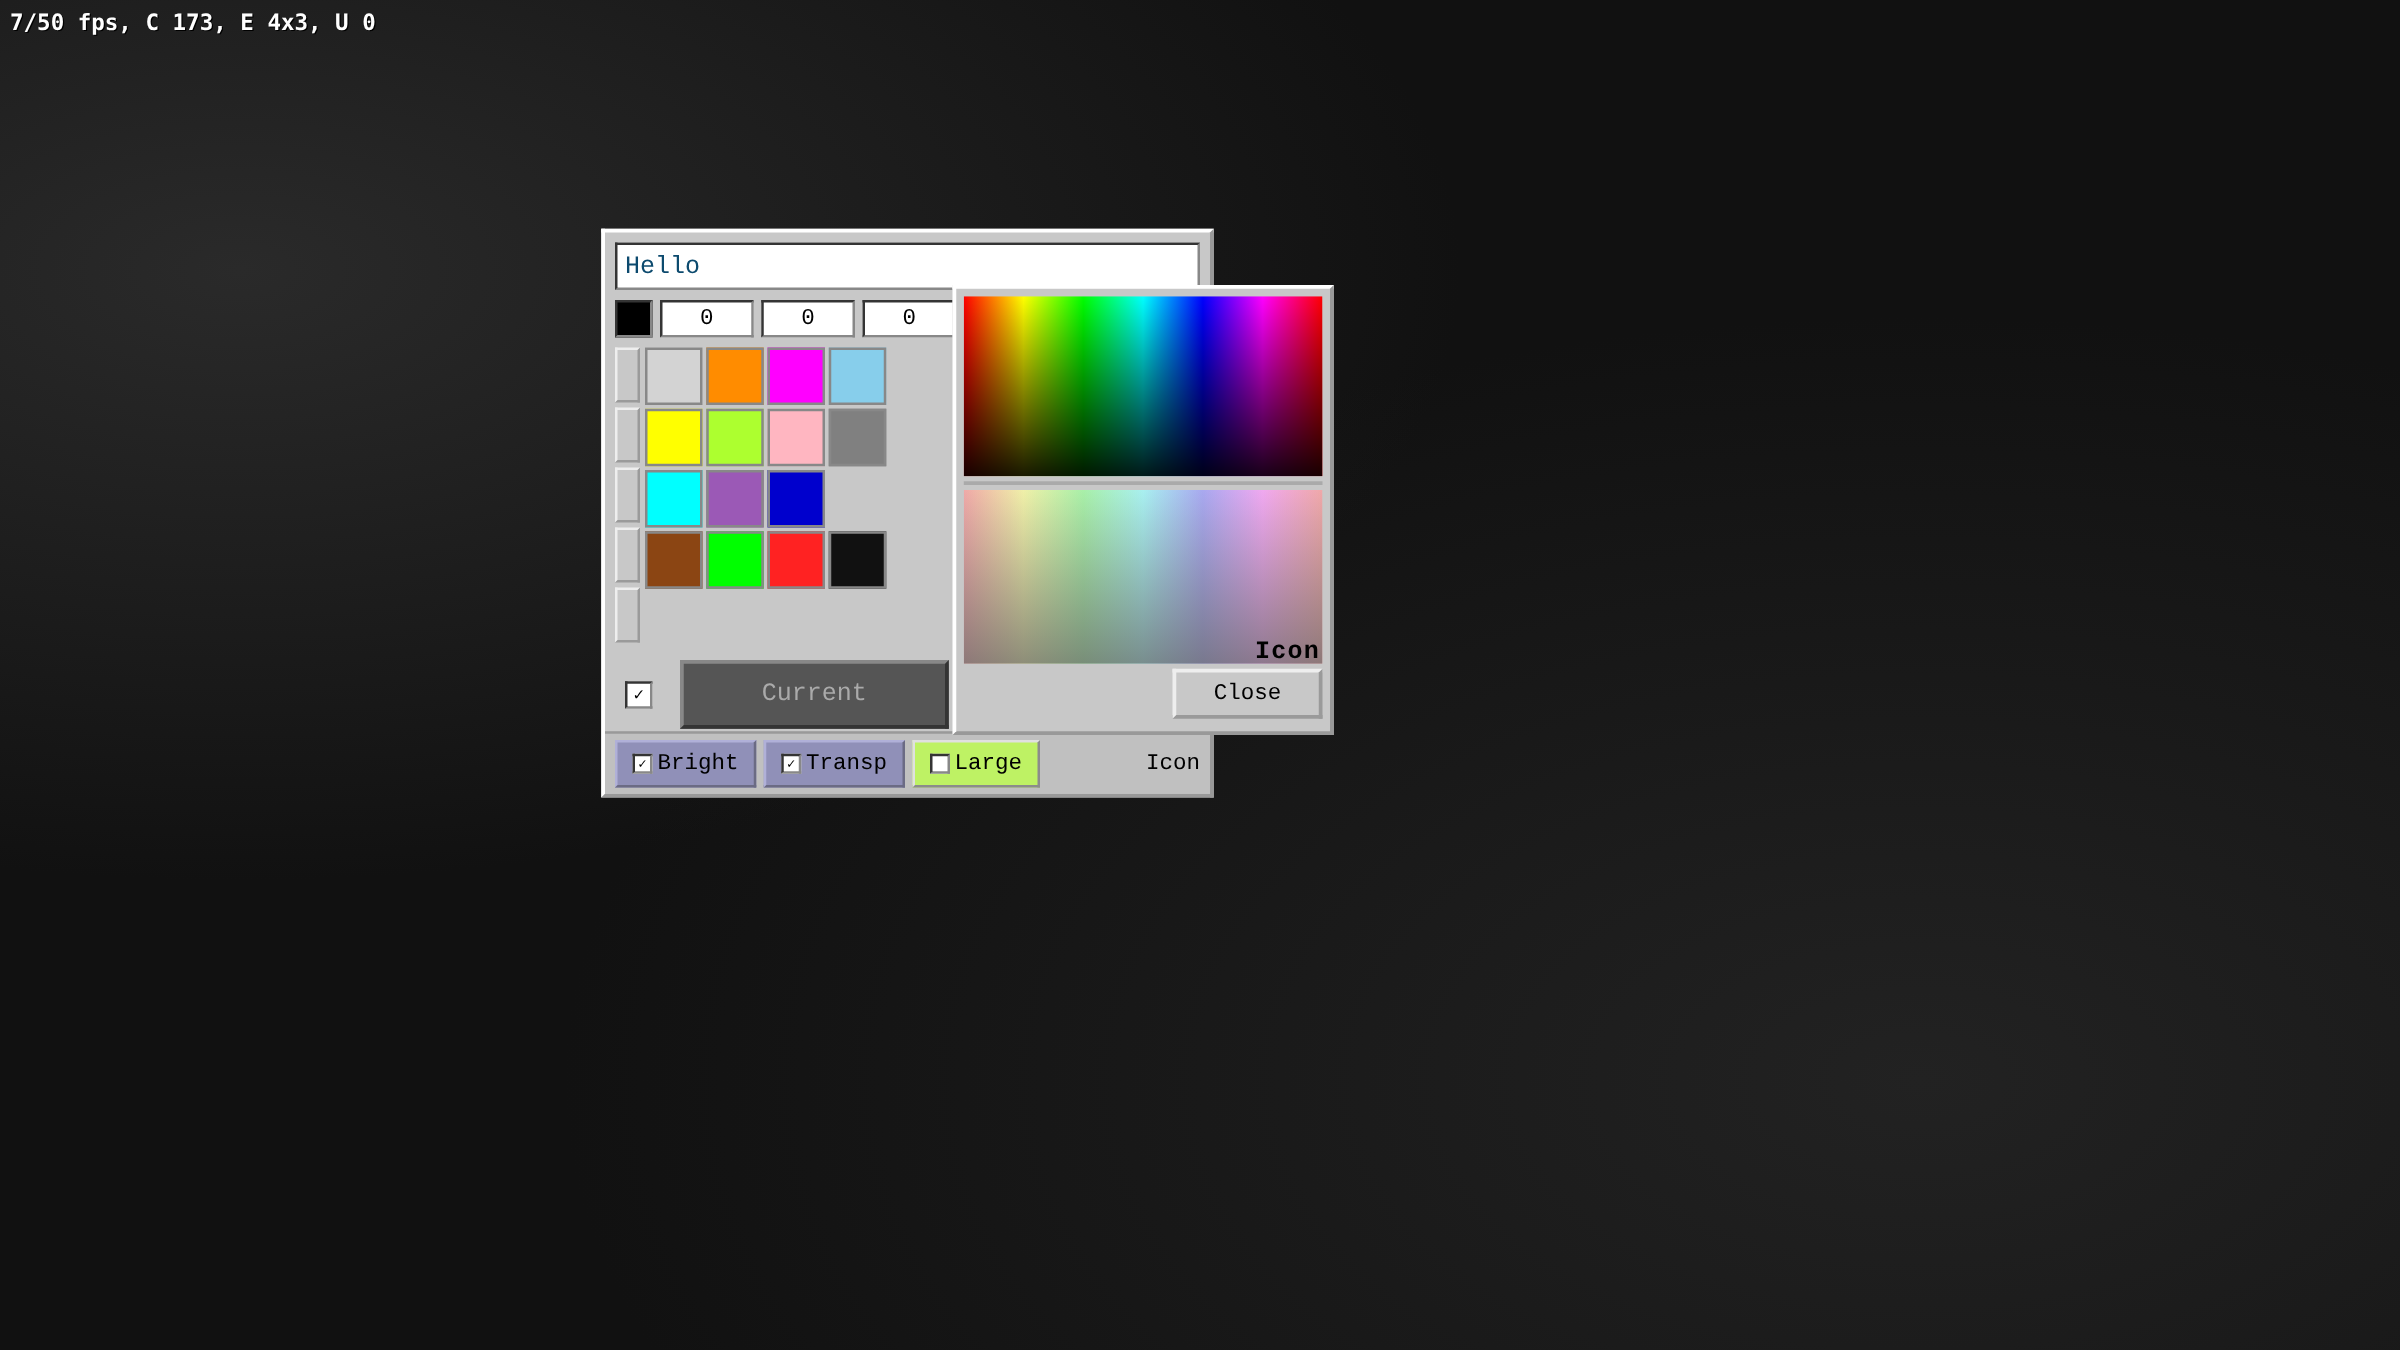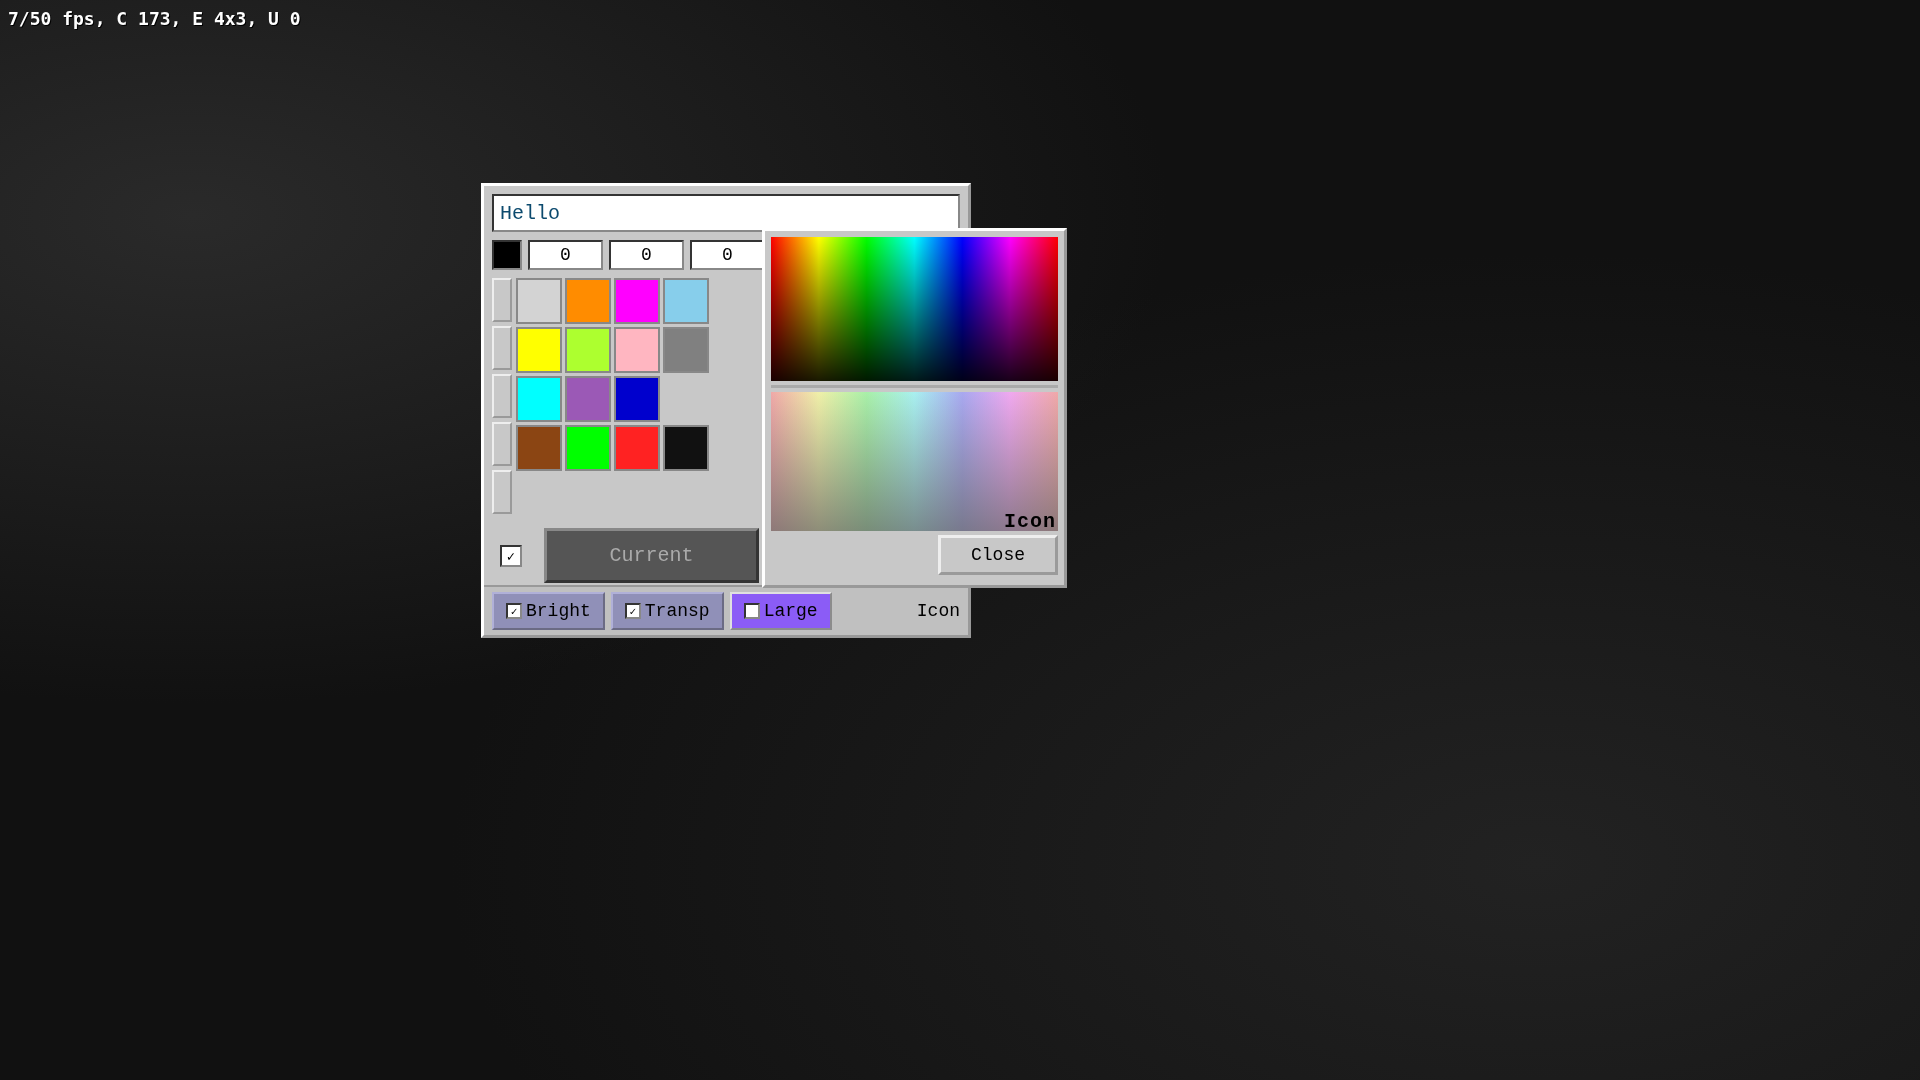--- a/index.html
+++ b/index.html
@@ -230,21 +230,21 @@
       border: 2px outset #b0b0d8;
       padding: 4px 12px;
       cursor: pointer;
       font-size: 18px;
       font-family: 'Courier New', monospace;
       color: #000;
       height: 38px;
     }
 
     .toolbar-check-item.unchecked {
-      background: #8b5cf6;
+      background: #bef264;
       border: 2px outset #e0e0e0;
     }
 
     .toolbar-icon-label {
       font-size: 18px;
       font-family: 'Courier New', monospace;
       color: #000;
       margin-left: auto;
     }
   </style>

